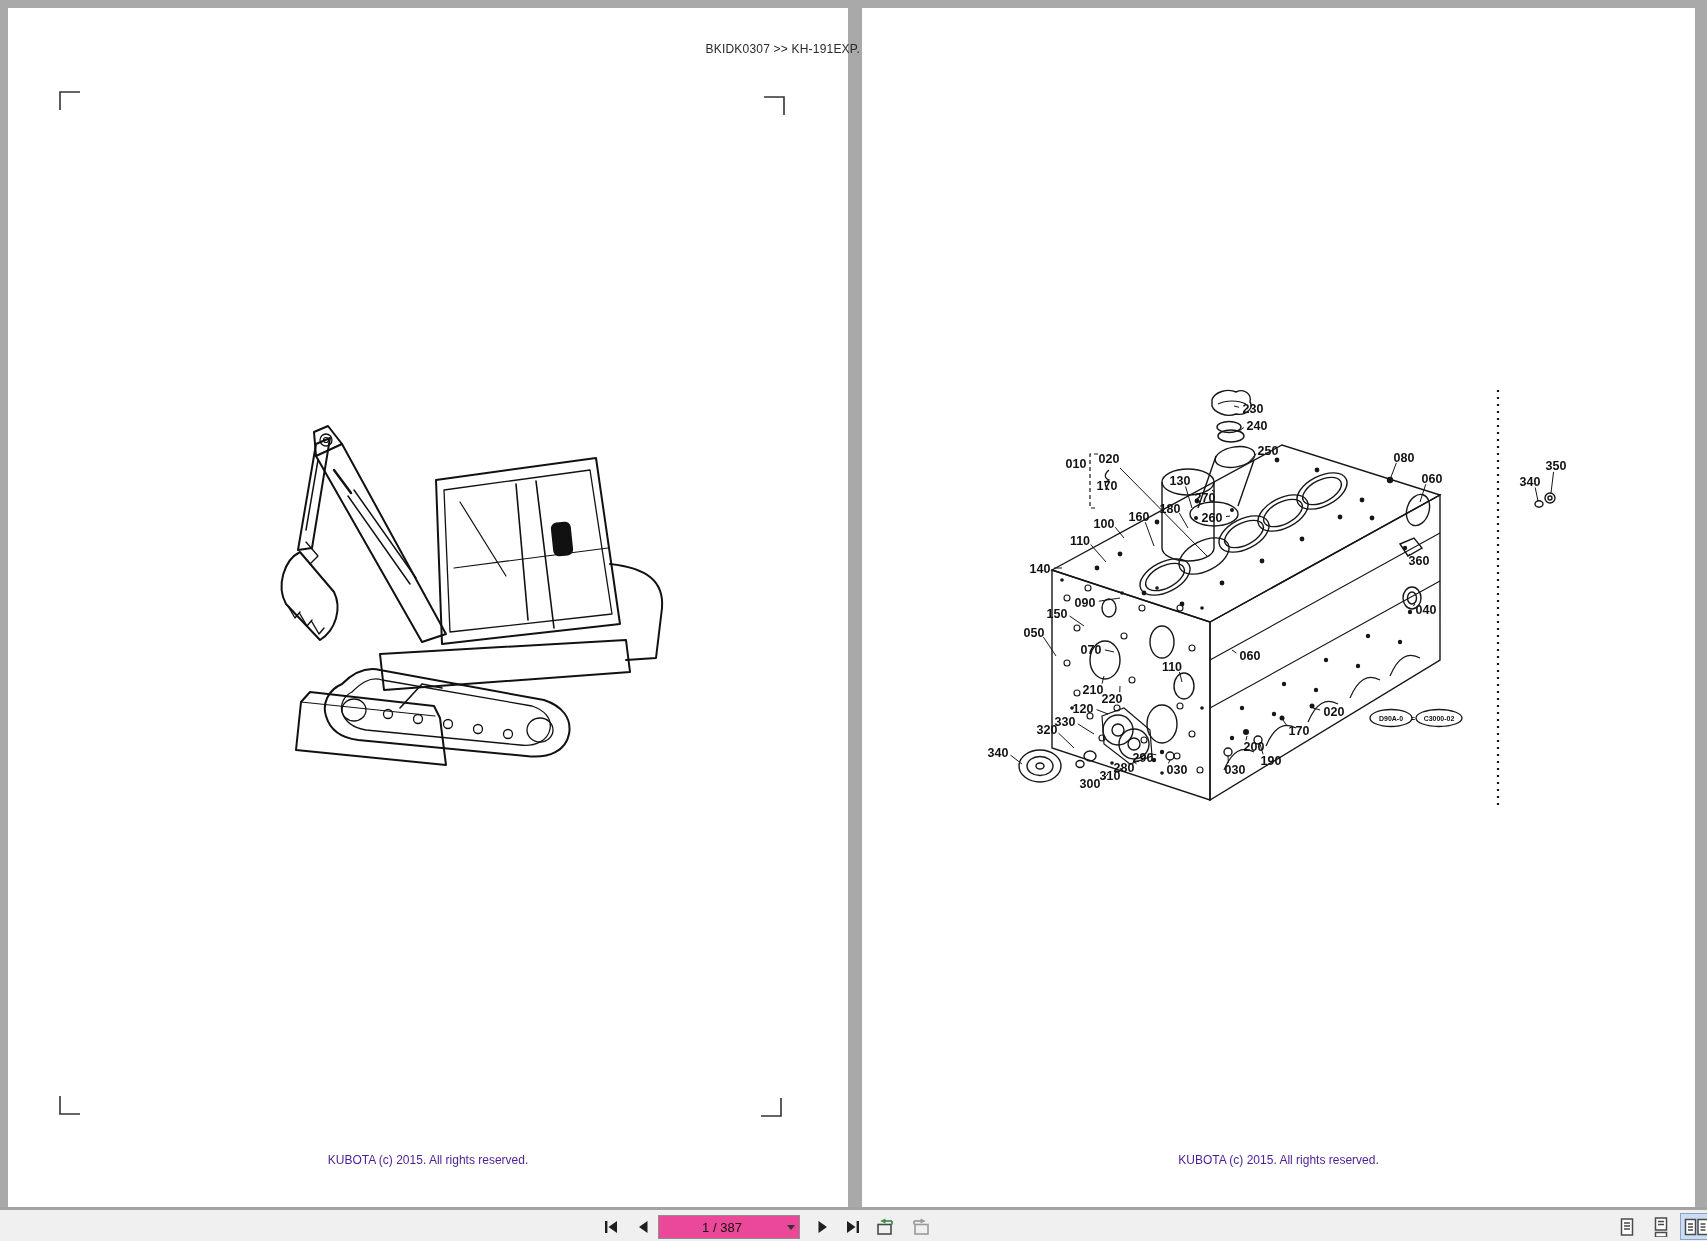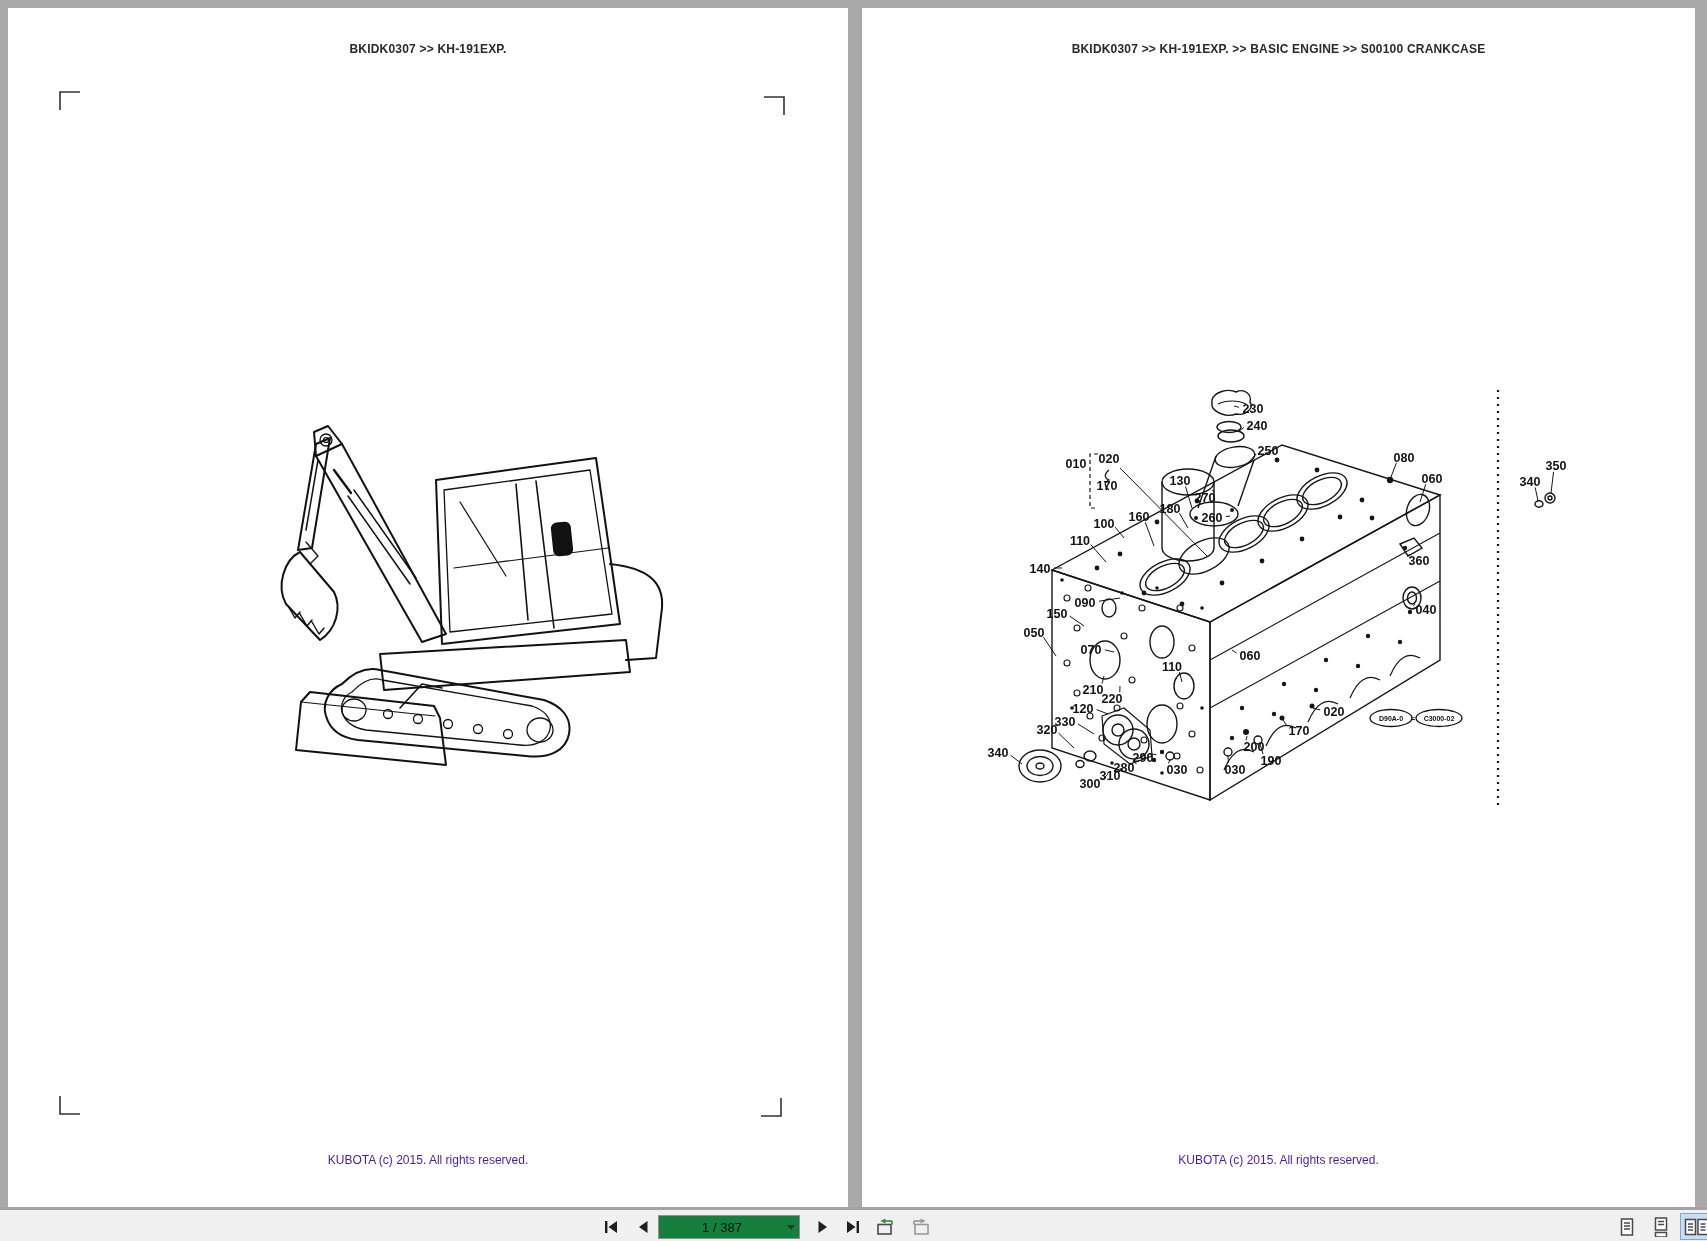--- a/index.html
+++ b/index.html
@@ -6,22 +6,22 @@
   html,body { width:1707px; height:1241px; overflow:hidden; }
   body { background:#a9a9a9; font-family:"Liberation Sans", sans-serif; }
 
   .canvas { position:absolute; inset:0; }
 
   .page { position:absolute; top:8px; height:1199px; background:#ffffff; }
   .page.left  { left:8px;   width:840px; }
   .page.right { left:862px; width:833px; }
 
   .page-header {
-    position:absolute; top:34px; left:0; width:100%;
-    text-align:center; font-size:12px; color:#2a2a2a; letter-spacing:.2px;font-weight:bold;
+    position:absolute; top:34px; left:12px; width:100%;
+    text-align:right; font-size:12px; color:#2a2a2a; letter-spacing:.2px;
   }
   .page-footer {
     position:absolute; bottom:40px; left:0; width:100%;
     text-align:center; font-size:12px; color:#4c1d95;
   }
 
   svg.art { position:absolute; inset:0; width:100%; height:100%; }
   svg text { font:bold 12.5px "Liberation Sans", sans-serif; fill:#111; }
   svg text.tiny { font:bold 7px "Liberation Sans", sans-serif; }
 
@@ -32,21 +32,21 @@
   .tbtn, .vbtn {
     position:absolute; top:4px; width:26px; height:26px;
     display:flex; align-items:center; justify-content:center;
     background:transparent; border:1px solid transparent; padding:0; cursor:pointer;
   }
   .vbtn { top:3px; height:27px; width:30px; }
   .vbtn.selected { background:#ccdcf3; border:1px solid #8aa4c8; }
 
   .page-box { position:absolute; left:658px; top:5px; width:142px; height:24px; }
   .page-box input {
-    width:100%; height:100%; border:1px solid #8f8f8f; background:#15803d;
+    width:100%; height:100%; border:1px solid #8f8f8f; background:#ec4899;
     text-align:center; font:13px "Liberation Sans", sans-serif; color:#111;
     padding-right:14px;
   }
   .combo-arrow {
     position:absolute; right:5px; top:10px; width:0; height:0;
     border-left:4px solid transparent; border-right:4px solid transparent;
     border-top:5px solid #333; cursor:pointer;
   }
 </style>
 </head>
@@ -108,21 +108,20 @@
         <path d="M292,544 C276,552 268,578 278,596 L312,632 C328,622 334,600 326,584 Z"></path>
         <path d="M280,598 L287,610 L292,604 M292,606 L299,618 L304,612 M304,614 L311,626 L316,620" stroke-width="1.4"></path>
         <path d="M298,534 L310,548 L302,556" stroke-width="1.3"></path>
       </g>
     </svg>
 
     <div class="page-footer">KUBOTA (c) 2015. All rights reserved.</div>
   </div>
 
   <div class="page right">
-    <div class="page-header">BKIDK0307 &gt;&gt; KH-191EXP. &gt;&gt; BASIC ENGINE &gt;&gt; S00100   CRANKCASE</div>
 
     <svg class="art" viewBox="0 0 833 1199">
       <g stroke="#161616" fill="none" stroke-width="1.4">
 
         <path d="M190,562 L420,437 L578,487 L348,614 Z"></path>
         <g transform="rotate(-27 303 569)">
             <ellipse cx="303" cy="569" rx="27" ry="15"></ellipse>
             <ellipse cx="303" cy="569" rx="21" ry="11"></ellipse>
           </g>
         <g transform="rotate(-27 342 548)">

